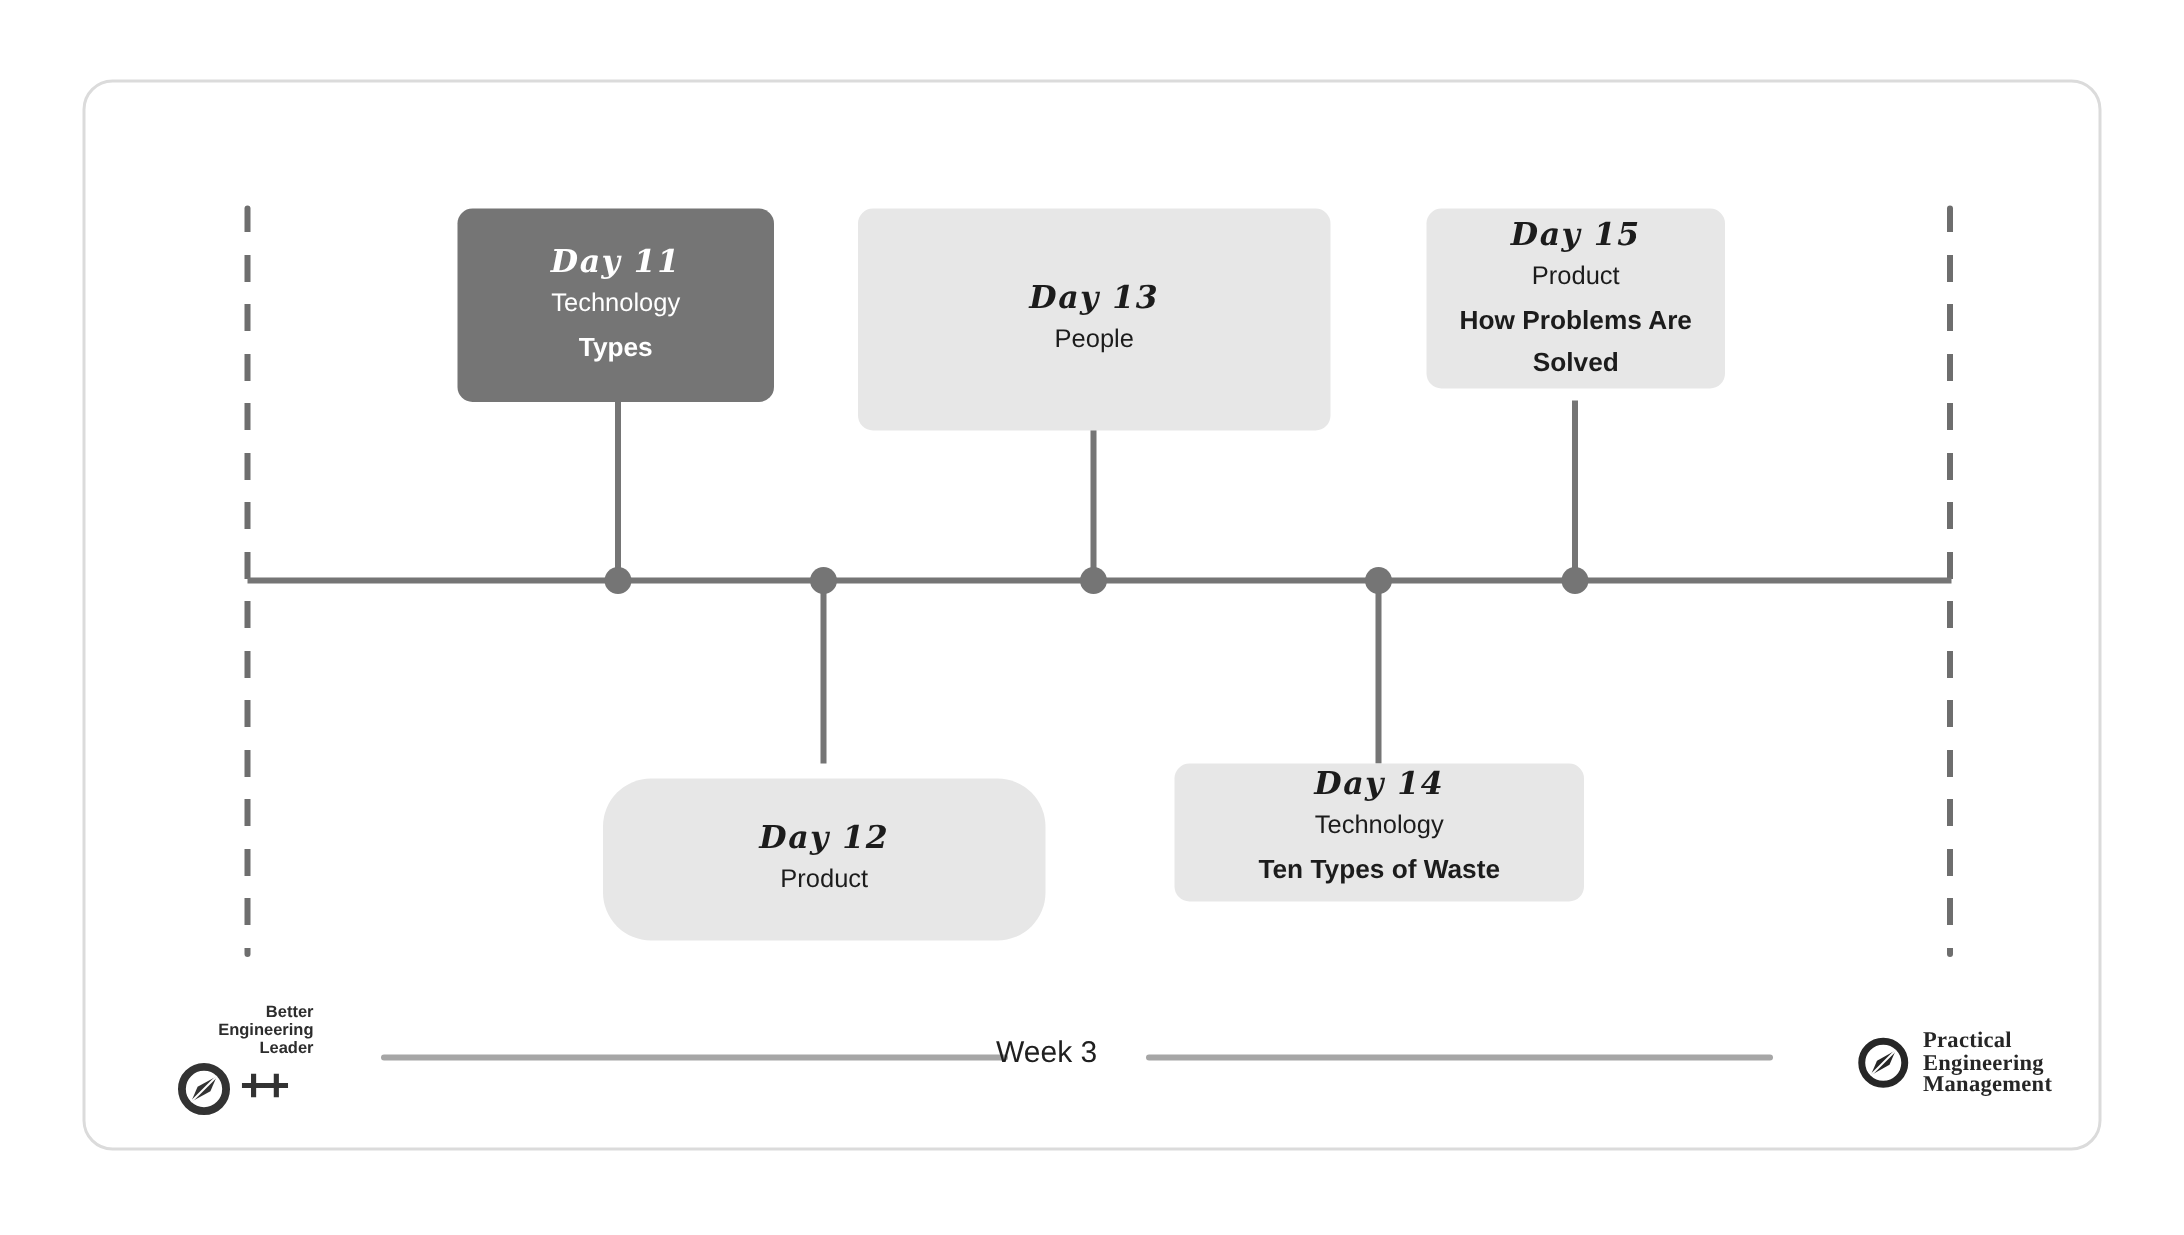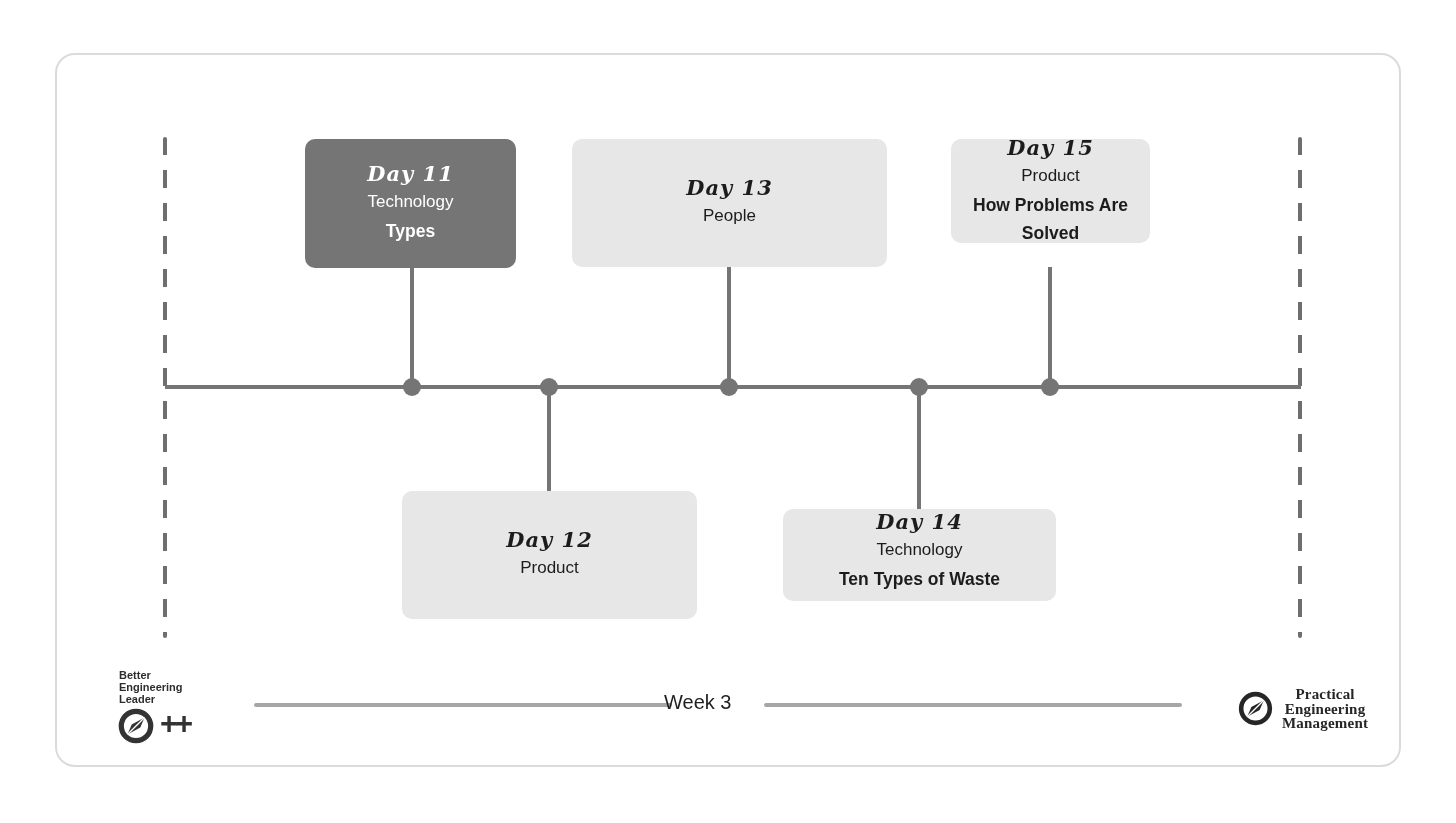--- a/index.html
+++ b/index.html
@@ -103,21 +103,21 @@
     color: #1f1f1f;
   }
   
   .brand-left {
     position: absolute;
     left: 60px; top: 614px;
     width: 150px;
     color: #333333;
   }
   .brand-left .brand-text {
-    text-align: left;
+    text-align: right;
     width: 90px;
     margin-left: 2px;
     font-size: 11px;
     font-weight: 700;
     line-height: 12px;
     color: #2d2d2d;
   }
   .brand-left .brand-row {
     display: flex;
     align-items: center;
@@ -140,21 +140,20 @@
     align-items: center;
     gap: 8px;
   }
   .brand-right .brand-text {
     font-family: "Liberation Serif", serif;
     font-weight: 700;
     font-size: 15px;
     line-height: 14.5px;
     color: #262626;
     letter-spacing: 0.2px;
-    text-align: center;
   }
   .compass { display: block; }
 </style>
 </head>
 <body>
 
 <div class="canvas">
   <div class="frame">
 
     <div class="dashed-v dashed-left"></div>
@@ -173,32 +172,32 @@
     <div class="timeline-dot" style="left:663px;"></div>
     <div class="timeline-dot" style="left:853px;"></div>
     <div class="timeline-dot" style="left:984px;"></div>
 
     <div class="event-card highlight" style="left:248px; top:84px; width:211px; height:129px;">
       <div class="event-day">Day 11</div>
       <div class="event-category">Technology</div>
       <div class="event-topic">Types</div>
     </div>
 
-    <div class="event-card" style="left:515px; top:84px; width:315px; height:128px;">
+    <div class="event-card" style="left:515px; top:84px; width:315px; height:148px;">
       <div class="event-day">Day 13</div>
       <div class="event-category">People</div>
     </div>
 
-    <div class="event-card" style="left:894px; top:84px; width:199px; height:104px;justify-content:center;">
+    <div class="event-card" style="left:894px; top:84px; width:199px; height:120px;justify-content:center;">
       <div class="event-day">Day 15</div>
       <div class="event-category">Product</div>
       <div class="event-topic">How Problems Are Solved</div>
     </div>
 
-    <div class="event-card" style="left:345px; top:436px; width:295px; height:128px;">
+    <div class="event-card" style="left:345px; top:464px; width:295px; height:108px;border-radius:32px;">
       <div class="event-day">Day 12</div>
       <div class="event-category">Product</div>
     </div>
 
     <div class="event-card" style="left:726px; top:454px; width:273px; height:92px;justify-content:flex-end;">
       <div class="event-day">Day 14</div>
       <div class="event-category">Technology</div>
       <div class="event-topic">Ten Types of Waste</div>
     </div>
 

